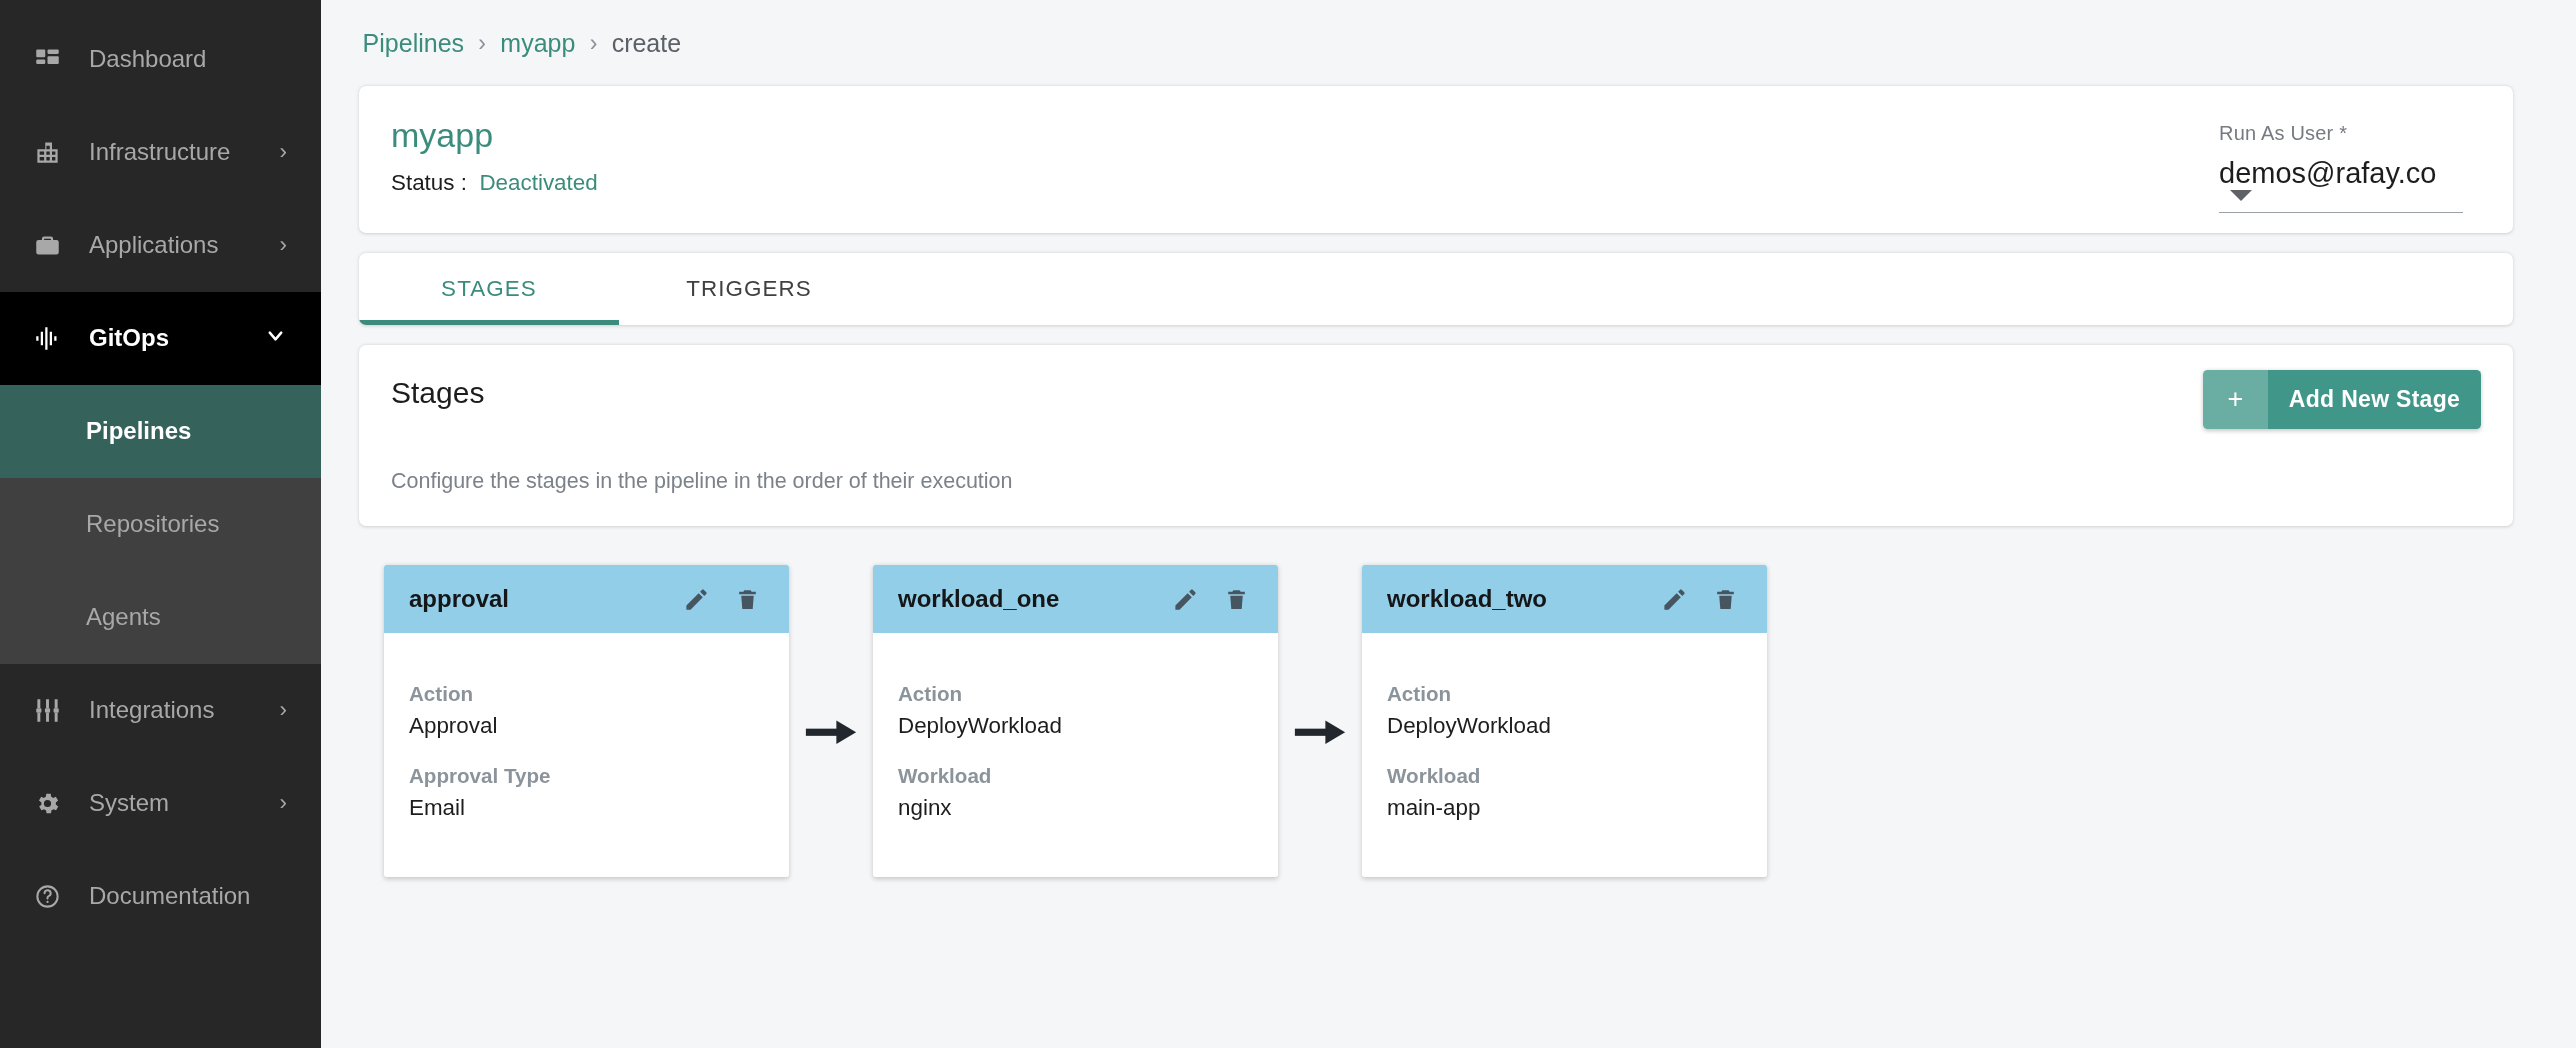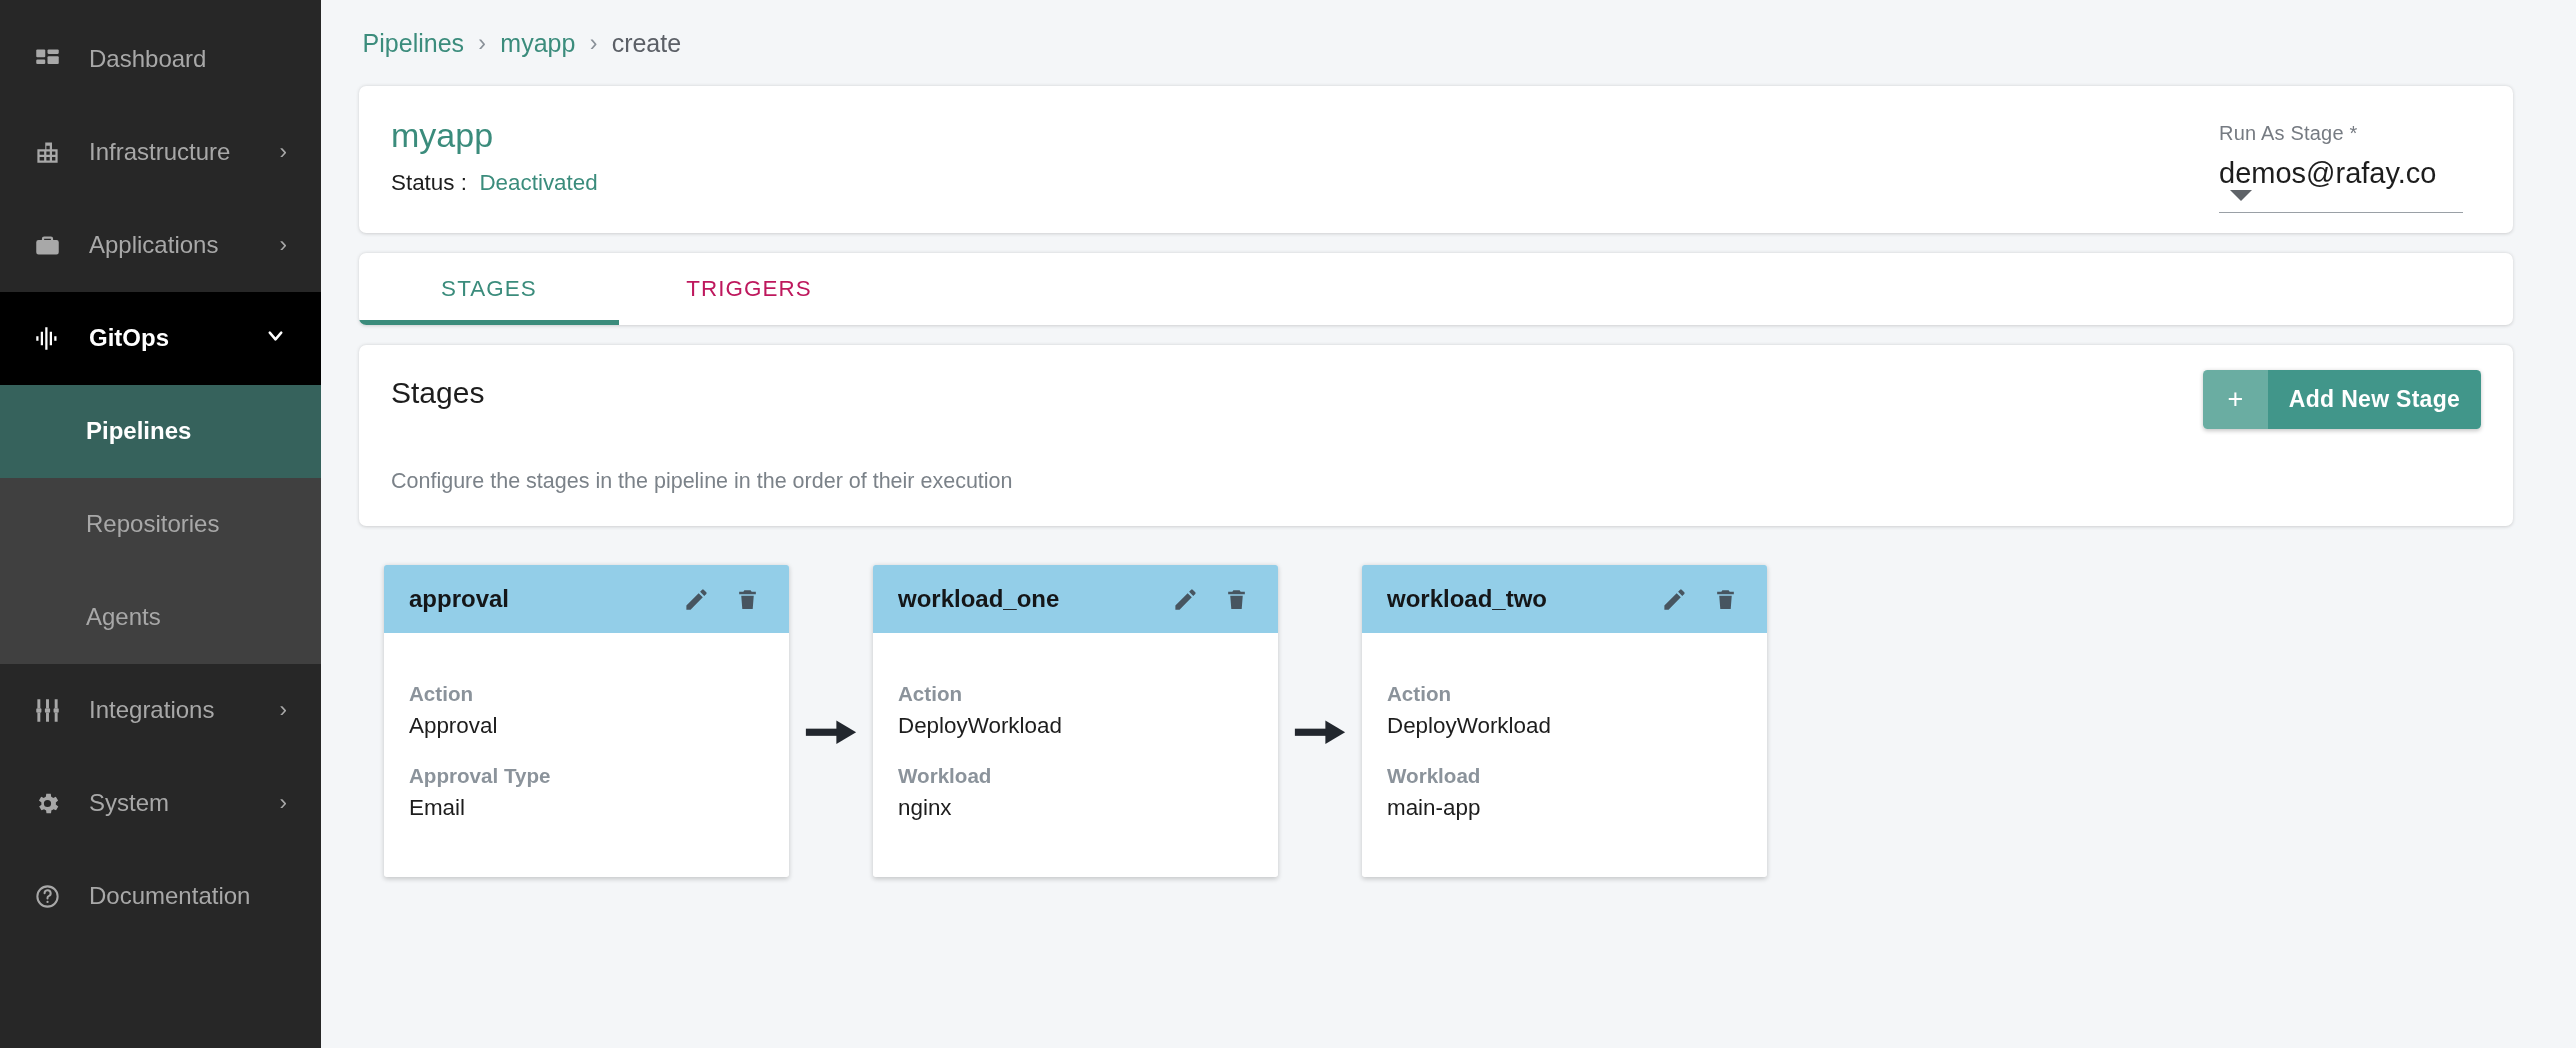--- a/index.html
+++ b/index.html
@@ -112,21 +112,21 @@
   .tabs-panel {
     margin-top: 20px; height: 72px;
     display: flex; align-items: stretch;
     overflow: hidden;
     position: relative;
   }
   .tab {
     width: 260px;
     display: flex; align-items: center; justify-content: center;
     font-size: 22.4px; letter-spacing: 1.1px;
-    color: #be185d; cursor: pointer; position: relative;
+    color: #404040; cursor: pointer; position: relative;
   }
   .tab.active { color: #3b8c7c; }
   .tab.active::after {
     content: ""; position: absolute; left: 0; right: 0; bottom: 0;
     height: 5.4px; background: #3b8c7c;
   }
 
   
   .stages-panel {
     margin-top: 20px; height: 181px;
@@ -316,21 +316,21 @@
 
     <div class="card-panel hdr-panel">
       <div class="hdr-left">
         <div class="pipeline-title">myapp</div>
         <div class="status-row">
           <span class="status-label">Status :</span>
           <span class="status-value">Deactivated</span>
         </div>
       </div>
       <div class="runas">
-        <div class="runas-label">Run As Stage *</div>
+        <div class="runas-label">Run As User *</div>
         <div class="runas-field">
           <span class="runas-value">demos@rafay.co</span>
           <span class="caret-down"></span>
         </div>
       </div>
     </div>
 
     <div class="card-panel tabs-panel">
       <div class="tab active">
         <span>STAGES</span>

